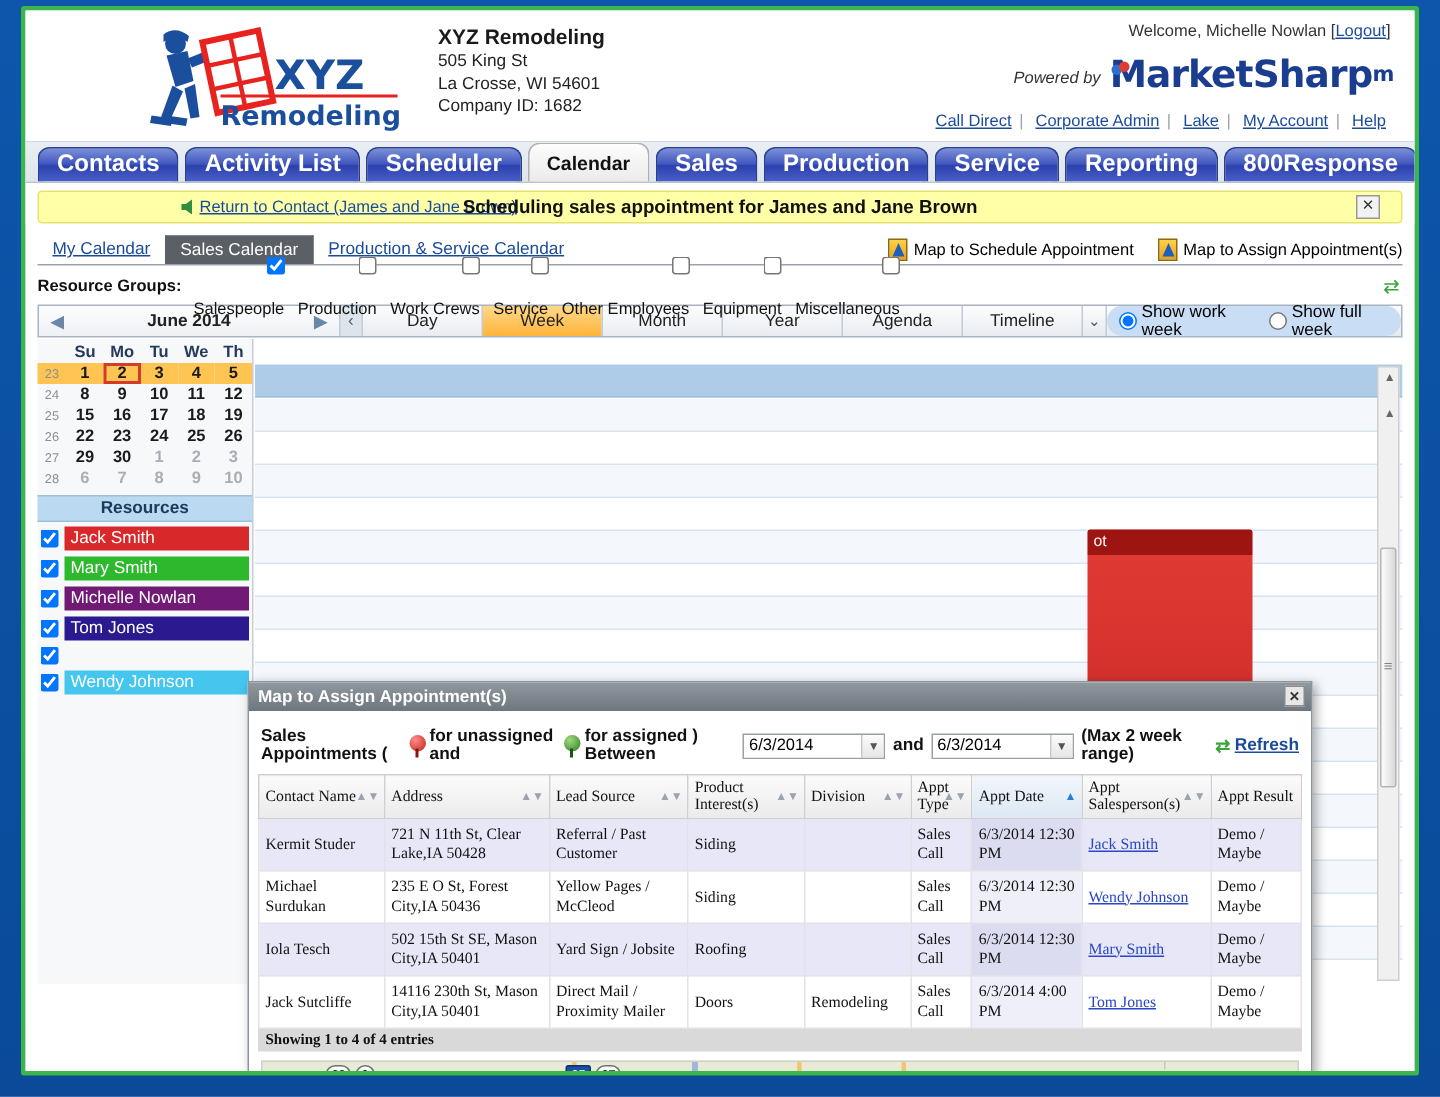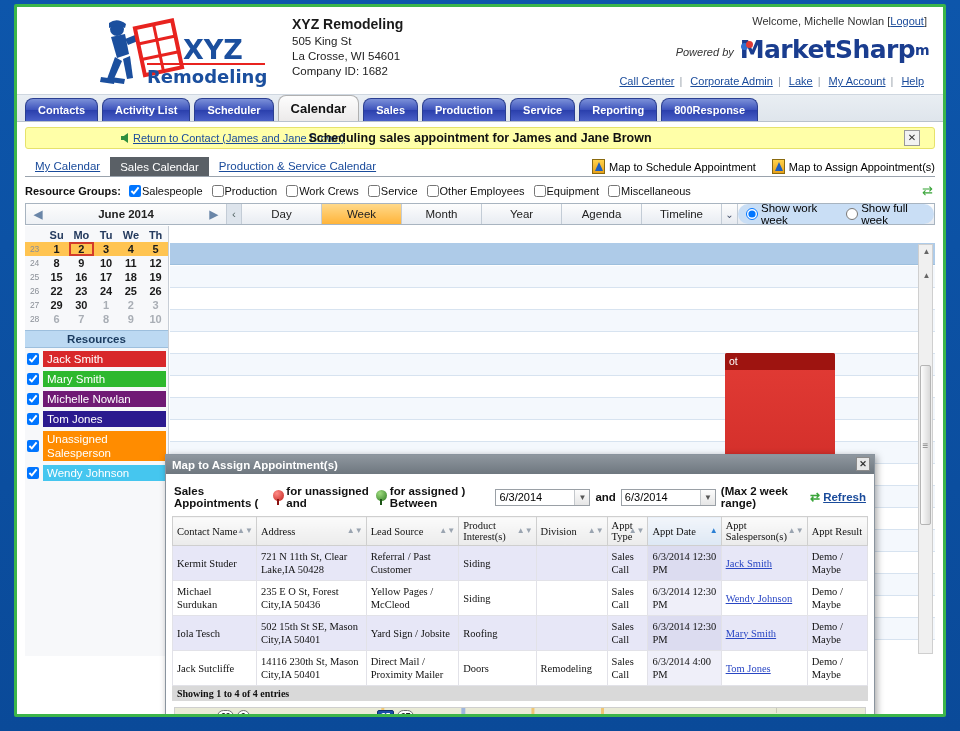--- a/index.html
+++ b/index.html
@@ -87,21 +87,21 @@
     height: 27px;
     background: linear-gradient(180deg,#e9eef3 0%, #dfe5ec 100%);
     border-bottom: 1px solid #b9c2cc;
     padding-left: 8px;
     display: flex; align-items: flex-end;
   }
   .tab {
     height: 23px; margin-right: 4px;
     padding: 0 12px;
     display: flex; align-items: center; justify-content: center;
-    font-size: 11px; font-weight: bold; color: #ffffff;
+    font-size: 16px; font-weight: bold; color: #ffffff;
     background: linear-gradient(180deg,#7b90d8 0%, #3f55bd 48%, #2b40ad 52%, #4a60c8 100%);
     border: 1px solid #2b3f91;
     border-bottom: none;
     border-radius: 8px 8px 0 0;
     cursor: pointer;
     white-space: nowrap;
   }
   .tab.active {
     background: linear-gradient(180deg,#fdfdfd 0%, #eceaea 100%);
     color: #111;
@@ -205,21 +205,21 @@
 
   
   .resgroups {
     margin: 4px 8px 0 8px;
     height: 20px;
     display:flex; align-items:center; gap: 4px;
     font-size: 11px; color: #111;
     position:relative;
   }
   .resgroups .label { font-weight:bold; margin-right: 4px;}
-  .cbx { display:flex; align-items:flex-end; gap:1px; margin-right: 5px;}
+  .cbx { display:flex; align-items:flex-end; gap:17px; margin-right: 5px; flex-direction: column;}
   .cbx input { margin:0; width:12px; height:12px;}
   .refresh-ico {
     position:absolute; right: 2px; top:2px; color:#3aa53a; font-size:13px; cursor:pointer;
   }
 
   
   .caltoolbar {
     margin: 2px 8px 0 8px;
     height: 22px;
     display:flex; align-items:stretch;
@@ -489,21 +489,21 @@
        <div class="pb">Powered by</div>
        <div class="ms-logo">
          <span class="ms-dots">
            <span class="dot blue"></span><span class="dot red"></span>
          </span>
          <span>MarketSharp</span><span class="sup">m</span>
        </div>
      </div>
 
      <div class="toplinks">
-       <a href="#">Call Center</a><span class="sep">|</span>
+       <a href="#">Call Direct</a><span class="sep">|</span>
        <a href="#">Corporate Admin</a><span class="sep">|</span>
        <a href="#">Lake</a><span class="sep">|</span>
        <a href="#">My Account</a><span class="sep">|</span>
        <a href="#">Help</a>
      </div>
    </div>
 
    <div class="tabbar">
      <div class="tab">Contacts</div>
      <div class="tab">Activity List</div>
@@ -683,21 +683,20 @@
          <div class="res-item">
            <input type="checkbox" checked="" style="">
            <span class="res-chip" style="background:#701a75">Michelle Nowlan</span>
          </div>
          <div class="res-item">
            <input type="checkbox" checked="" style="">
            <span class="res-chip" style="background:#2b1a8f">Tom Jones</span>
          </div>
          <div class="res-item">
            <input type="checkbox" checked="" style="">
-           <span class="res-chip" style="background:#ff8c00">Unassigned Salesperson</span>
          </div>
          <div class="res-item">
            <input type="checkbox" checked="" style="">
            <span class="res-chip" style="background:#45c6ef">Wendy Johnson</span>
          </div>
        </div>
      </div>
 
      <div class="rightcol">
        <div class="cal-grid">

